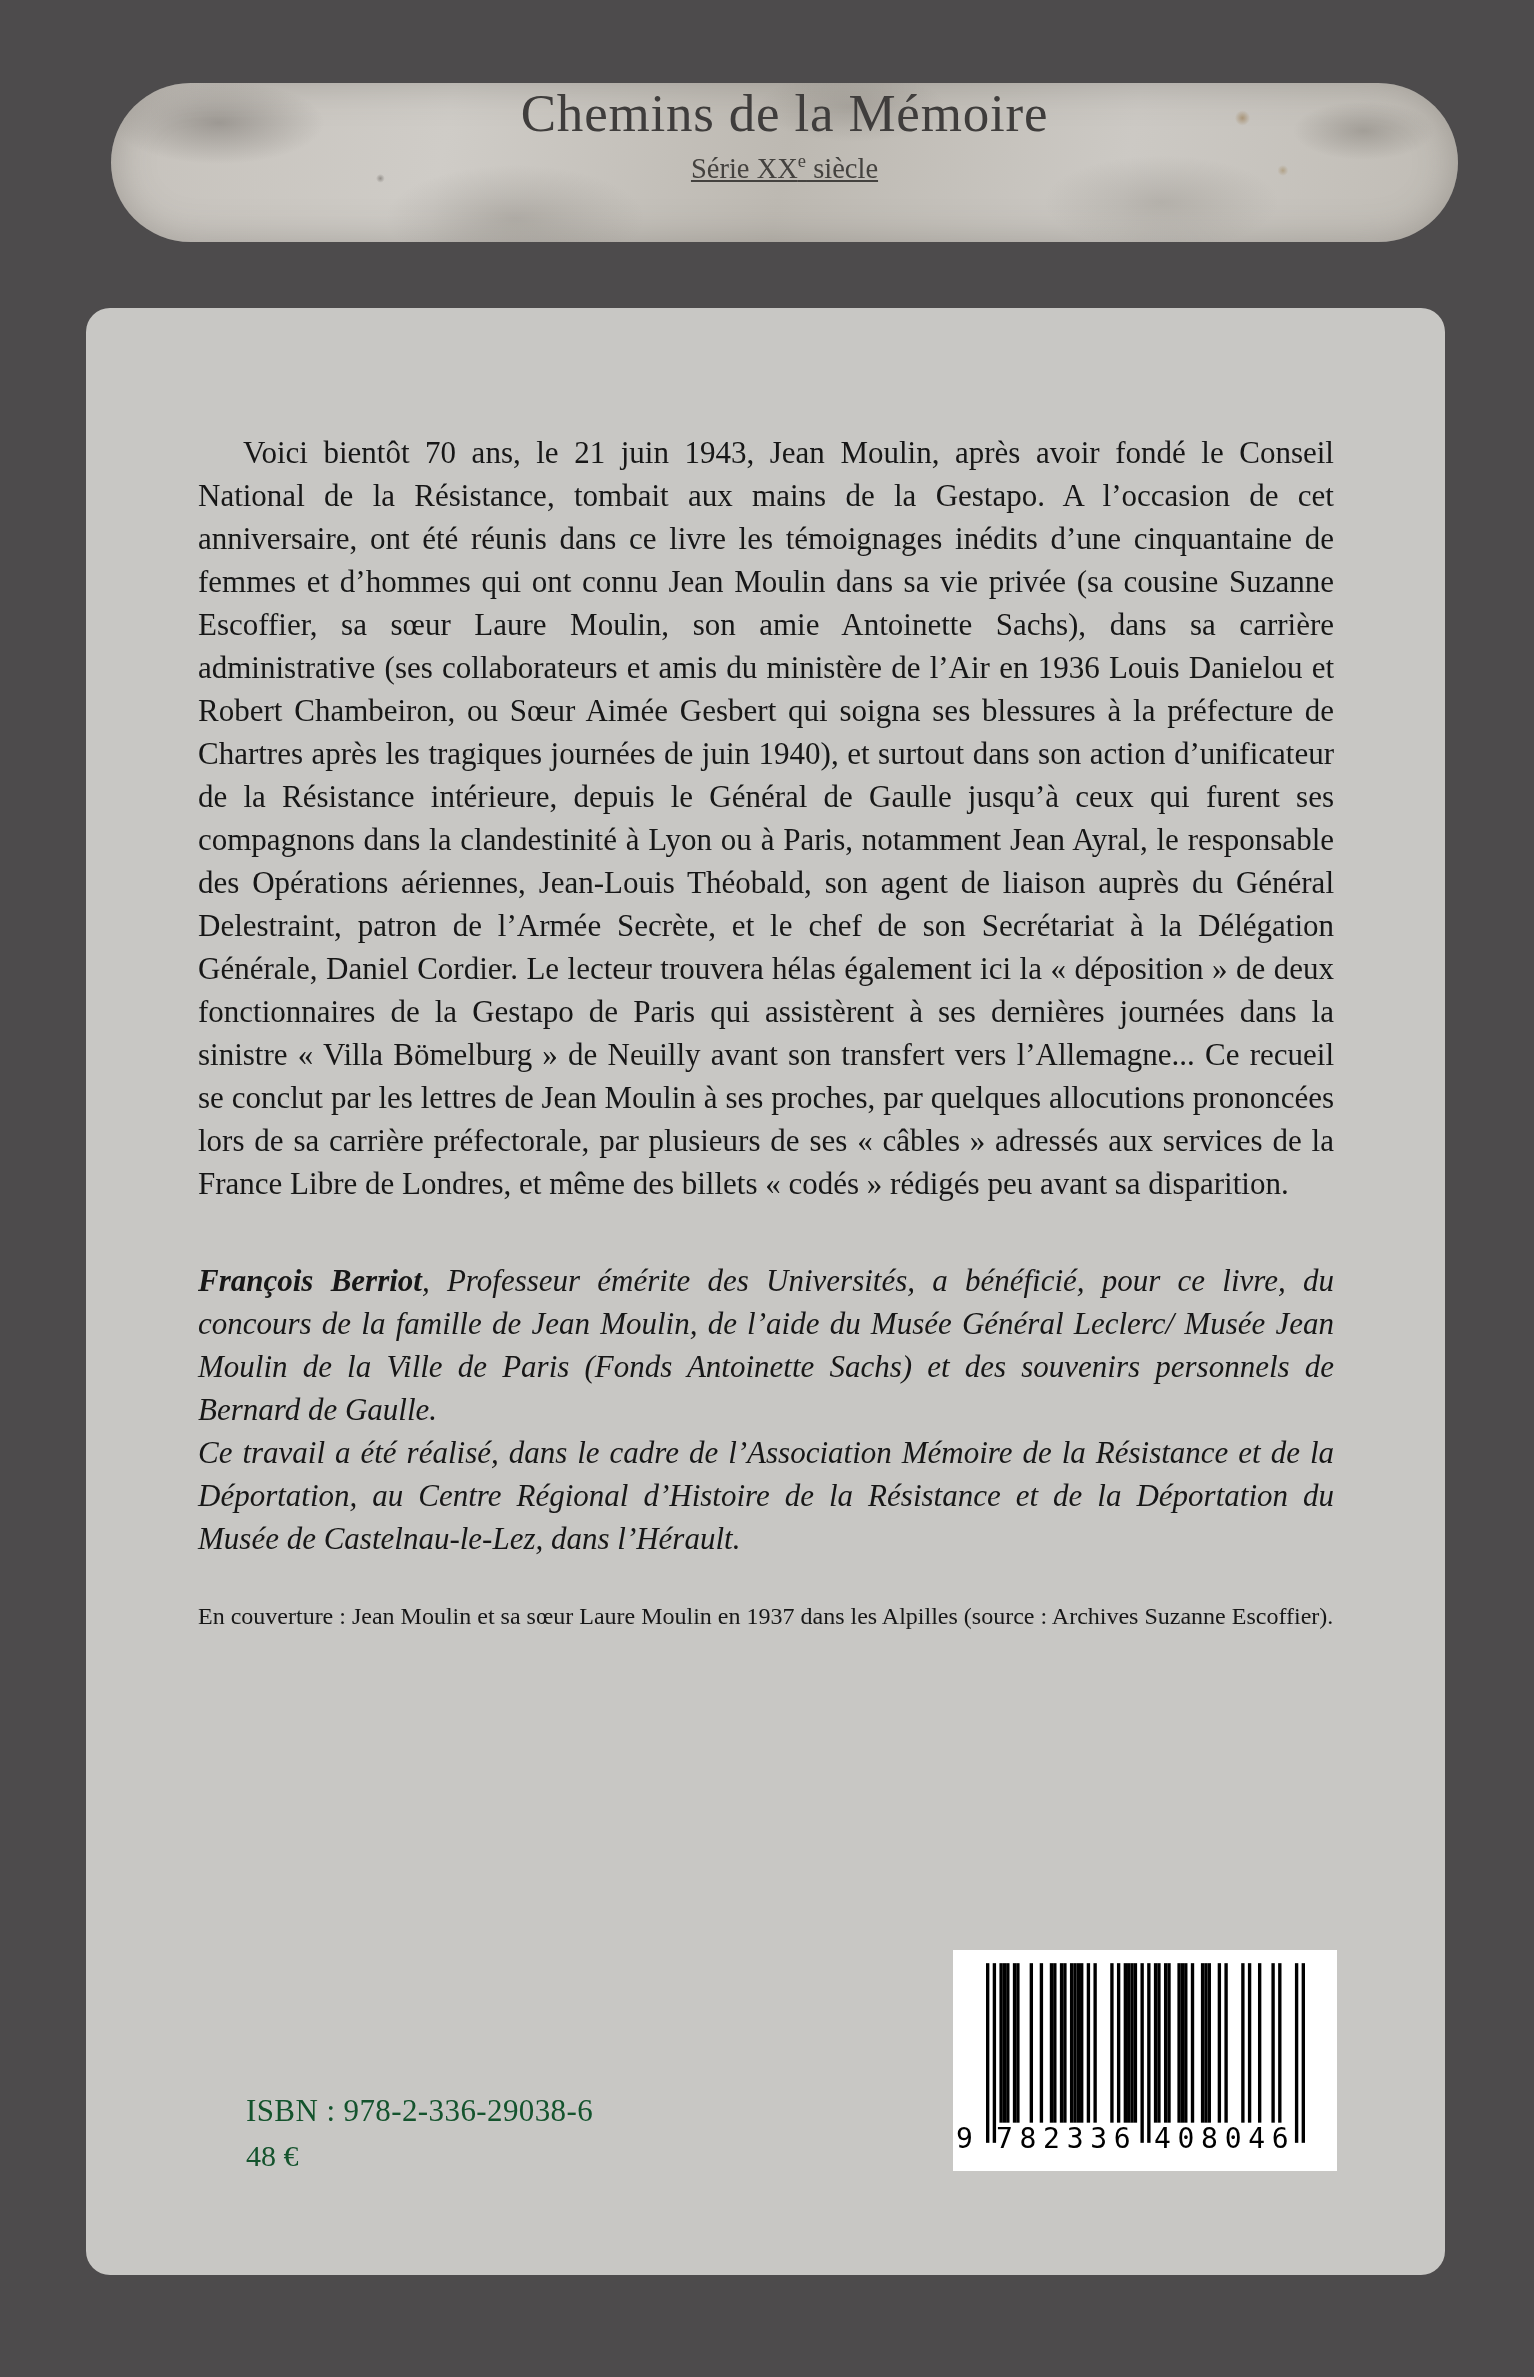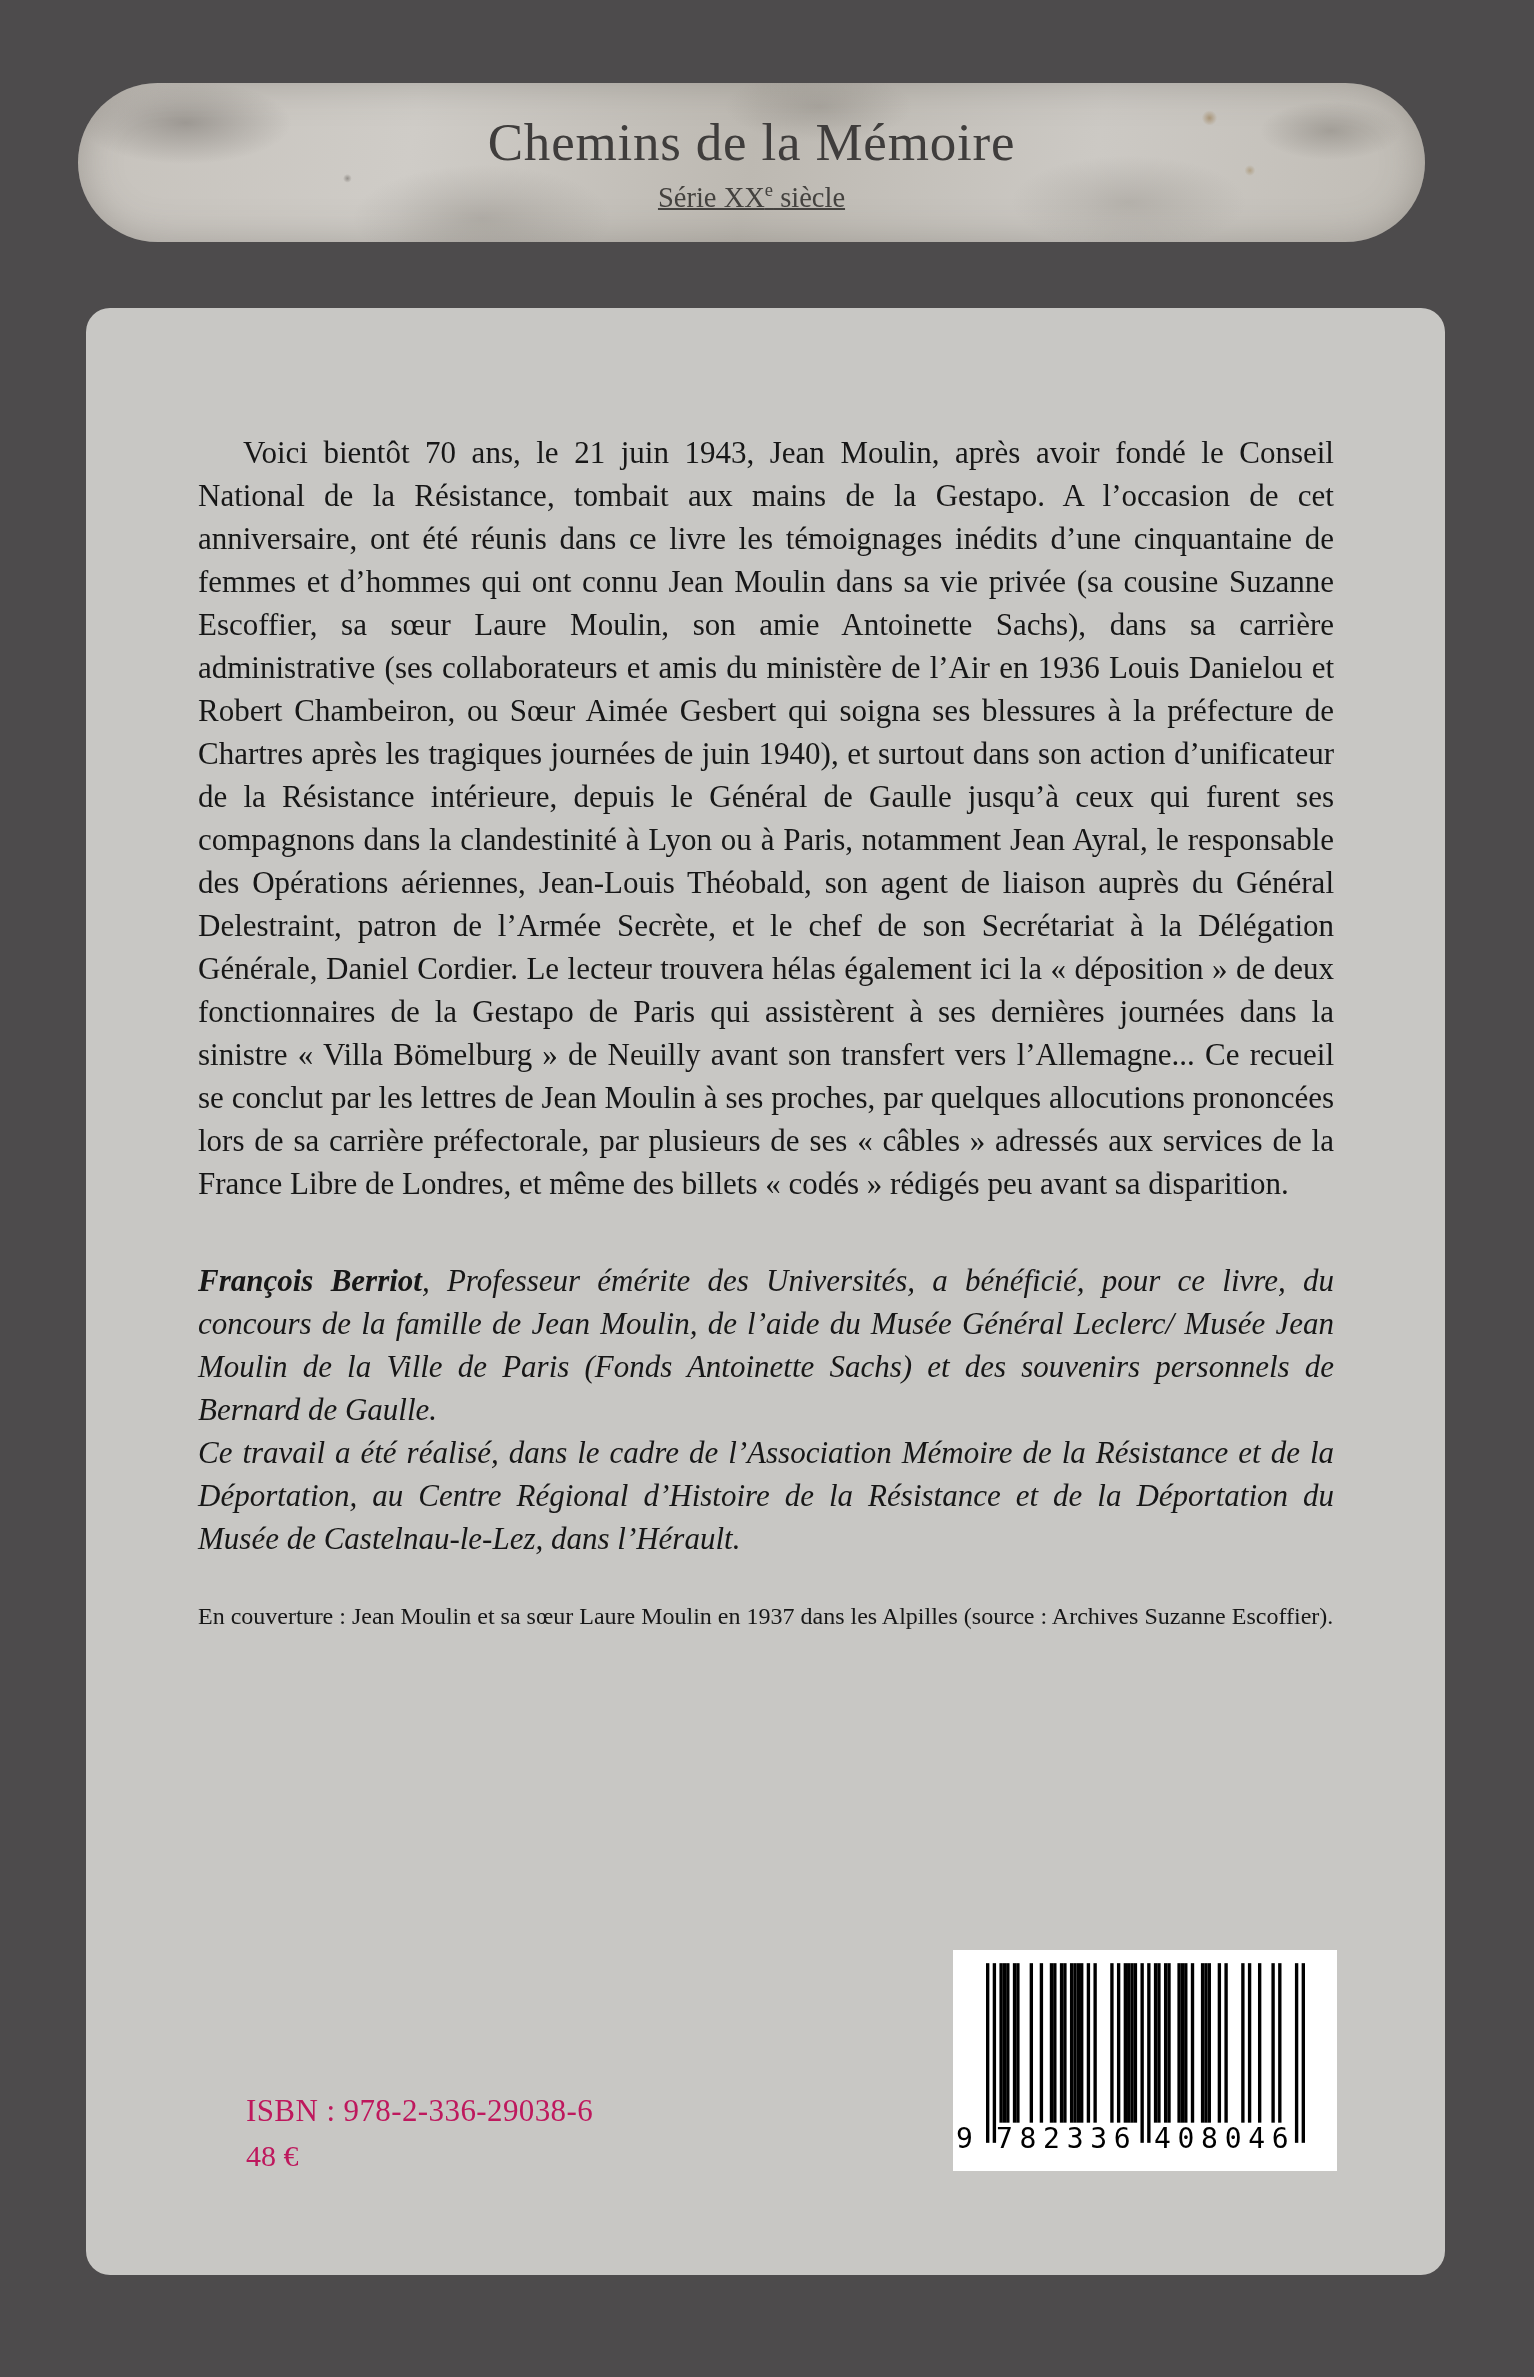--- a/index.html
+++ b/index.html
@@ -5,23 +5,23 @@
   * { margin:0; padding:0; box-sizing:border-box; }
   html,body { width:1534px; height:2377px; }
   body {
     background: var(--background, #4d4b4c);
     font-family: "Liberation Serif", serif;
     position: relative;
     overflow: hidden;
   }
   
   .banner {
-    position:absolute; left:78px; top:83px; width:1347px; height:159px;
+    position:absolute; left:111px; top:83px; width:1347px; height:159px;
     border-radius:80px;
-    display:flex; flex-direction:column; align-items:center; justify-content:center; gap:8px;
+    display:flex; flex-direction:column; align-items:center; gap:8px;
     background:
       radial-gradient(ellipse 151px 59px at 8% 25%, rgba(105,100,95,.45), transparent 70%),
       radial-gradient(ellipse 185px 76px at 30% 85%, rgba(120,115,108,.30), transparent 70%),
       radial-gradient(ellipse 134px 50px at 55% 15%, rgba(110,105,98,.28), transparent 70%),
       radial-gradient(ellipse 168px 67px at 78% 75%, rgba(115,110,102,.25), transparent 70%),
       radial-gradient(ellipse 101px 42px at 93% 30%, rgba(100,95,88,.35), transparent 70%),
       radial-gradient(circle 11.7px at 84% 22%, rgba(146,112,64,.55), transparent 65%),
       radial-gradient(circle 8.4px at 87% 55%, rgba(150,120,70,.45), transparent 65%),
       radial-gradient(circle 6.7px at 20% 60%, rgba(90,85,80,.5), transparent 65%),
       linear-gradient(100deg, #c6c2bc, #cfccc7 25%, #bdb9b2 50%, #ccc9c4 75%, #c0bcb5);
@@ -39,21 +39,21 @@
   }
   .textblock {
     position:absolute; left:112px; right:111px; top:123px;
     color:#171717; font-size:31px; line-height:43px; text-align:justify;
   }
   .synopsis { text-indent:45px; }
   .bio { margin-top:54px; font-style:italic; }
   .bio .author { font-weight:bold; }
   .covernote { margin-top:39px; font-size:24px; line-height:34px; }
 
-  .isbn-group { position:absolute; left:160px; top:1785px; color:#be185d; }
+  .isbn-group { position:absolute; left:160px; top:1785px; color:#14532d; }
   .isbn { font-size:31px; letter-spacing:0.4px; }
   .price { font-size:30px; margin-top:10px; }
 
   
   .barcode-box {
     position:absolute; left:867px; top:1642px; width:384px; height:221px;
     background:#ffffff; padding:13.4px 33px 0;
   }
   .barcode-inner { position:relative; width:319px; height:180px; margin:0 auto; }
   .barcode-inner svg { position:absolute; left:0; top:0; width:319px; height:180px; fill:#000; }

